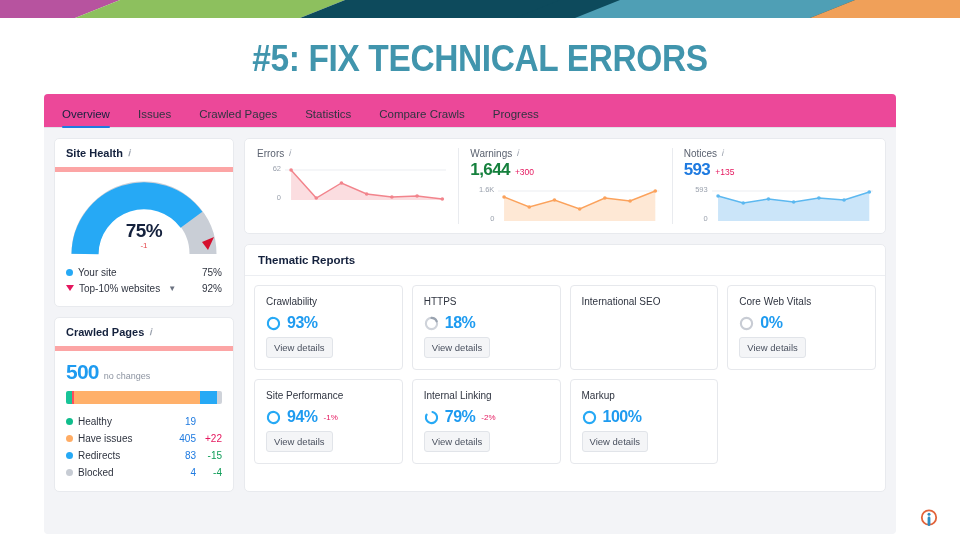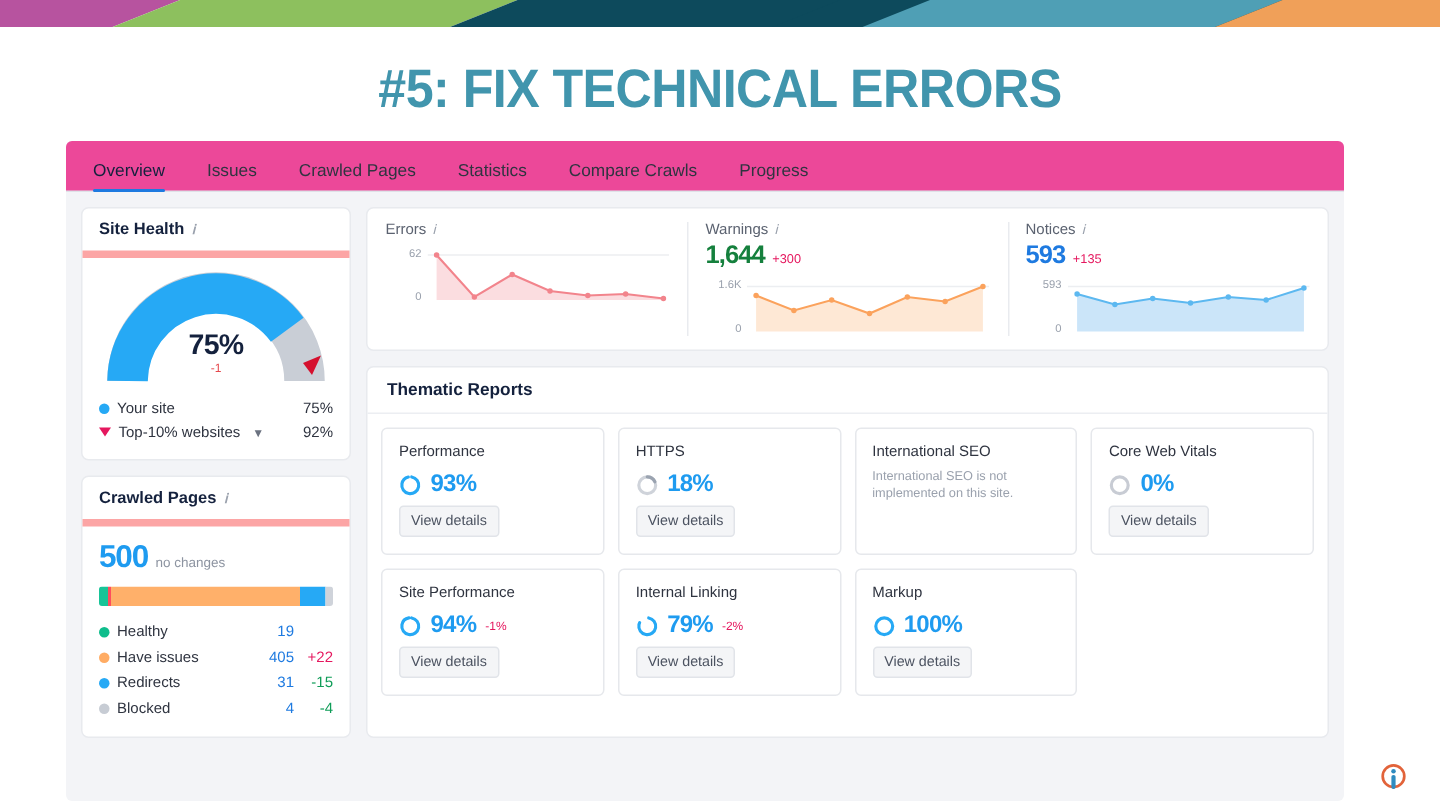--- a/index.html
+++ b/index.html
@@ -239,21 +239,21 @@
               <span>Have issues</span>
                 </span>
               <span class="cp-n">405</span>
               <span class="cp-d pos">+22</span>
             </div>
             <div class="cp-legend-row">
               <span class="lbl">
                   <span class="dot" style="background:#26a9f5"></span>
               <span>Redirects</span>
                 </span>
-              <span class="cp-n">31</span>
+              <span class="cp-n">83</span>
               <span class="cp-d neg">-15</span>
             </div>
             <div class="cp-legend-row">
               <span class="lbl">
                   <span class="dot" style="background:#c7ccd4"></span>
               <span>Blocked</span>
                 </span>
               <span class="cp-n">4</span>
               <span class="cp-d neg">-4</span>
             </div>
@@ -353,21 +353,21 @@
               </svg>
             </div>
           </div>
         </div>
 
         <div class="tr-card">
           <div class="tr-head">Thematic Reports</div>
           <div class="tr-grid">
 
             <div class="tr-item">
-              <div class="tr-name">Performance</div>
+              <div class="tr-name">Crawlability</div>
               <div class="tr-metric">
                 <svg width="15" height="15" viewBox="0 0 20 20">
                   <circle cx="10" cy="10" r="7.5" fill="none" stroke="#26a9f5" stroke-width="2.8" stroke-dasharray="43.8 47.1" stroke-linecap="round" transform="rotate(-80 10 10)"></circle>
                 </svg>
                 <span class="tr-pct">93%</span>
               </div>
               <button class="btn">View details</button>
             </div>
 
             <div class="tr-item">
@@ -377,21 +377,20 @@
                   <circle cx="10" cy="10" r="7.5" fill="none" stroke="#cfd3da" stroke-width="2.8"></circle>
                   <circle cx="10" cy="10" r="7.5" fill="none" stroke="#9aa3b0" stroke-width="2.8" stroke-dasharray="8.5 38.6" stroke-linecap="round" transform="rotate(-90 10 10)"></circle>
                 </svg>
                 <span class="tr-pct">18%</span>
               </div>
               <button class="btn">View details</button>
             </div>
 
             <div class="tr-item">
               <div class="tr-name">International SEO</div>
-              <div class="tr-note">International SEO is not implemented on this site.</div>
             </div>
 
             <div class="tr-item">
               <div class="tr-name">Core Web Vitals</div>
               <div class="tr-metric">
                 <svg width="15" height="15" viewBox="0 0 20 20">
                   <circle cx="10" cy="10" r="7.5" fill="none" stroke="#c8ccd4" stroke-width="2.8"></circle>
                 </svg>
                 <span class="tr-pct">0%</span>
               </div>

